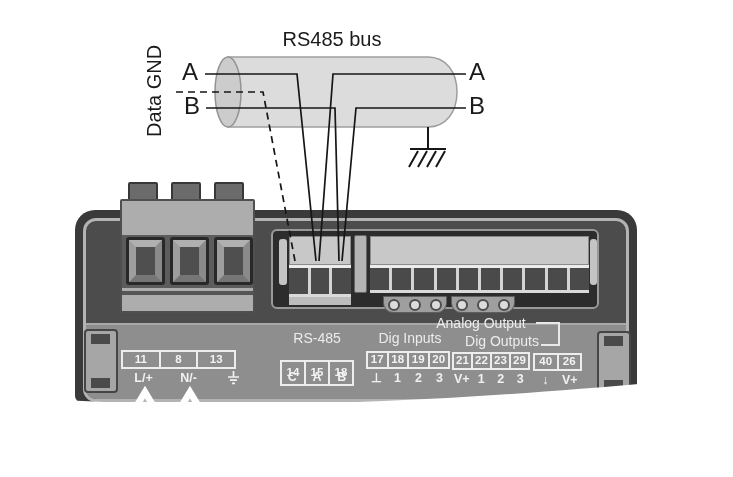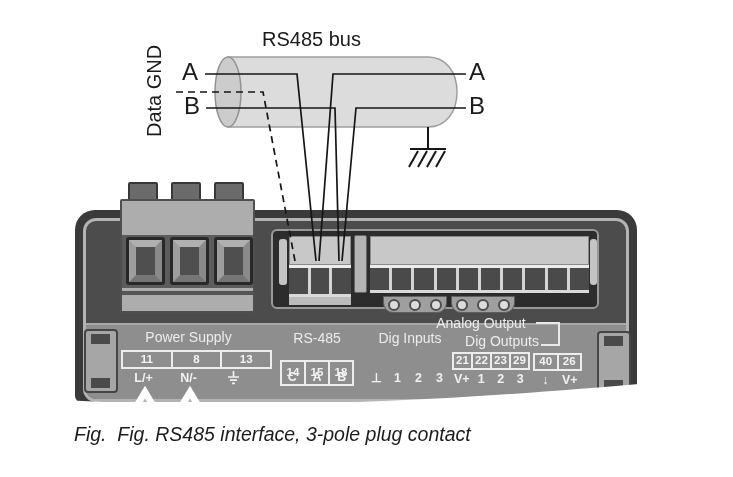--- a/index.html
+++ b/index.html
@@ -5,21 +5,21 @@
   html,body{margin:0;padding:0;background:#fff}
   #stage{position:relative;width:733px;height:477px;background:#fff;overflow:hidden;
          font-family:"Liberation Sans",sans-serif;color:#111}
   .abs{position:absolute}
   svg{display:block}
 
   
   .note{font-size:15px;line-height:19px;color:#1a1a1a;white-space:pre-line}
   .note.right{line-height:17px}
   .wlabel{font-size:24px;line-height:24px;color:#1a1a1a}
-  .bus-title{font-size:20px;color:#1a1a1a;}
+  .bus-title{font-size:20px;color:#1a1a1a;text-align:center}
   .vtext{writing-mode:vertical-rl;transform:rotate(180deg);font-size:20px;color:#1a1a1a;
          height:114px;display:flex;align-items:center;justify-content:center}
 
   
   .dev-outer{background:#3a3a3a;border-radius:20px 20px 6px 6px}
   .dev-inner{background:#4c4c4c;border:3px solid #b3b3b3;border-radius:13px;box-sizing:border-box;overflow:hidden}
   .label-panel{position:absolute;left:0;right:0;top:102px;bottom:0;background:#8e8e8e;border-top:2px solid #a8a8a8}
   .tab{background:#6b6b6b;border:2px solid #383838;border-radius:2px;box-sizing:border-box}
   .pwr-body{background:#adadad;border:2px solid #4f4f4f;border-radius:2px;box-sizing:border-box}
   .sq-band{position:absolute;left:0;right:0;top:34px;height:53px;background:#5c5c5c}
@@ -118,22 +118,21 @@
 
   <div class="abs latch" style="left:84px;top:329px;width:34px;height:64px">
     <i style="top:3px"></i>
       <i style="top:47px"></i>
   </div>
   <div class="abs latch" style="left:597px;top:331px;width:34px;height:64px">
     <i style="top:3px"></i>
       <i style="top:47px"></i>
   </div>
 
-  <div class="abs ptitle" style="left:121px;top:330px;width:135px">Power Supply</div>
-  <div class="abs tbox" style="left:121px;top:350px;width:151px;height:19px">
+  <div class="abs tbox" style="left:121px;top:350px;width:115px;height:19px">
     <div>11</div>
     <div>8</div>
     <div>13</div>
   </div>
   <div class="abs subrow" style="left:121px;top:371px;width:135px">
     <div>L/+</div>
     <div>N/-</div>
     <div>
       <svg width="13" height="14" viewBox="0 0 13 14" style="display:inline-block;vertical-align:top">
         <path d="M6.5 0 V6 M1 6 H12 M3 9.2 H10 M5 12.4 H8" stroke="#f1f1f1" stroke-width="1.7" fill="none"></path>
@@ -147,20 +146,26 @@
     <div>15</div>
     <div>18</div>
   </div>
   <div class="abs subrow" style="left:280px;top:370px;width:74px">
     <div>C</div>
     <div>A</div>
     <div>B</div>
   </div>
 
   <div class="abs ptitle" style="left:364px;top:331px;width:92px">Dig Inputs</div>
+  <div class="abs tbox" style="left:366px;top:351px;width:84px;height:18px">
+    <div>17</div>
+    <div>18</div>
+    <div>19</div>
+    <div>20</div>
+  </div>
   <div class="abs subrow" style="left:366px;top:371px;width:84px">
     <div>⊥</div>
     <div>1</div>
     <div>2</div>
     <div>3</div>
   </div>
 
   <div class="abs ptitle" style="left:456px;top:334px;width:92px">Dig Outputs</div>
   <div class="abs tbox" style="left:452px;top:352px;width:78px;height:18px">
     <div>21</div>
@@ -215,14 +220,13 @@
     <path d="M536,323 L559,323 L559,345 L541,345" stroke="#e9e9e9" stroke-width="2" fill="none"></path>
 
     <path d="M52,477 L52,399 C240,413 470,399 650,383 L650,477 Z" fill="#ffffff"></path>
 
     <g stroke="#ffffff" stroke-width="6.5" fill="none">
       <path d="M136,407 L145,392 L154,407"></path>
       <path d="M181,407 L190,392 L199,407"></path>
     </g>
   </svg>
 
-  <div class="abs caption" style="left:74px;top:423px;z-index:7">Fig.  Fig. RS485 interface, 3-pole plug contact</div>
 </div>
 
 </body></html>

